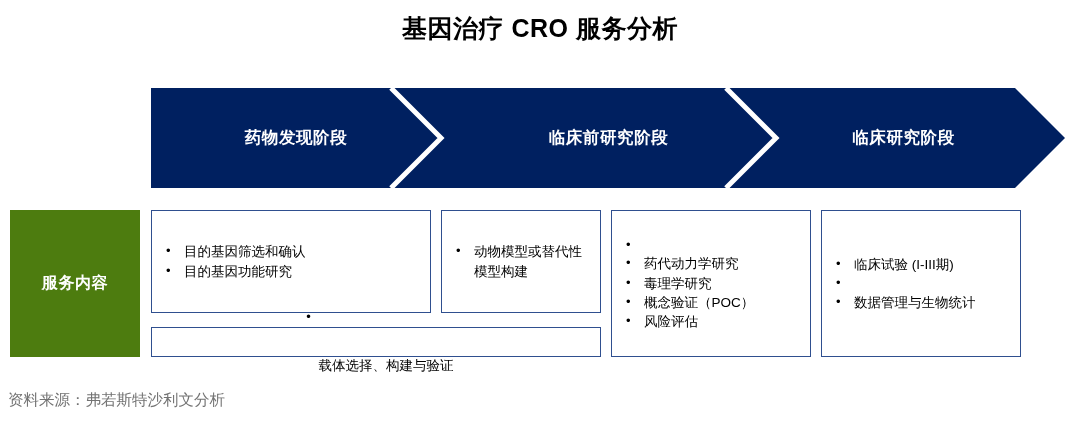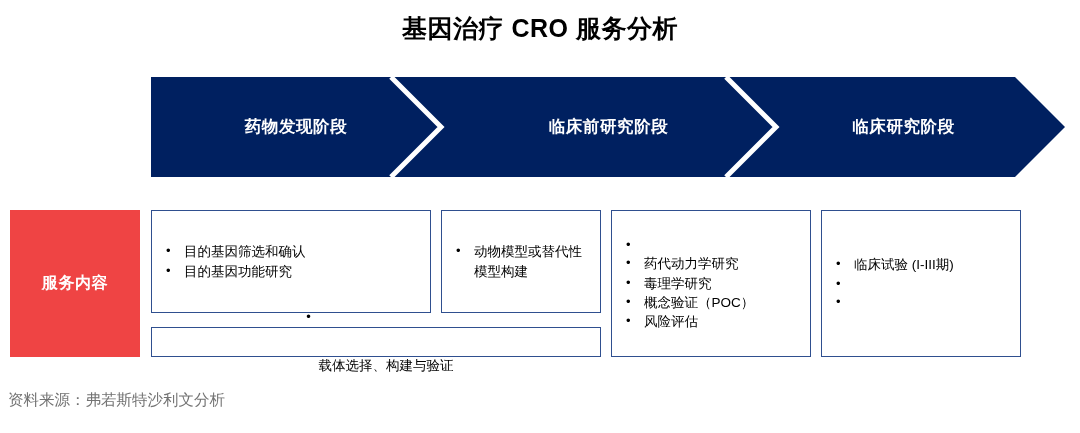--- a/index.html
+++ b/index.html
@@ -26,21 +26,21 @@
     font-size: 25px;
     font-weight: bold;
     letter-spacing: 0.5px;
     color: #000000;
   }
 
   
   .phase-banner {
     position: absolute;
     left: 151px;
-    top: 77px;
+    top: 88px;
     width: 914px;
     height: 80px;
   }
   .phase-banner svg {
     position: absolute;
     left: 0;
     top: 0;
     display: block;
   }
   .phase-label {
@@ -60,21 +60,21 @@
   .phase-label.p1 { left: 290px; width: 335px; }
   .phase-label.p2 { left: 625px; width: 255px; }
 
   
   .row-label {
     position: absolute;
     left: 10px;
     top: 210px;
     width: 130px;
     height: 147px;
-    background: #ef4444;
+    background: #4d7c0f;
     display: flex;
     align-items: center;
     justify-content: center;
     color: #ffffff;
     font-size: 16px;
     font-weight: bold;
     letter-spacing: 0.6px;
   }
 
   
@@ -208,20 +208,21 @@
   <div class="bullets">
     <div class="bullet-row">
       <span class="bullet-dot">•</span>
       <span class="bullet-text">临床试验 (I-III期)</span>
     </div>
     <div class="bullet-row">
       <span class="bullet-dot">•</span>
     </div>
     <div class="bullet-row">
       <span class="bullet-dot">•</span>
+      <span class="bullet-text">数据管理与生物统计</span>
     </div>
   </div>
 </div>
 
 <div class="content-box box-vector">
   <div class="bullets">
     <div class="bullet-row">
       <span class="bullet-dot">•</span>
       <span class="bullet-text">载体选择、构建与验证</span>
     </div>

